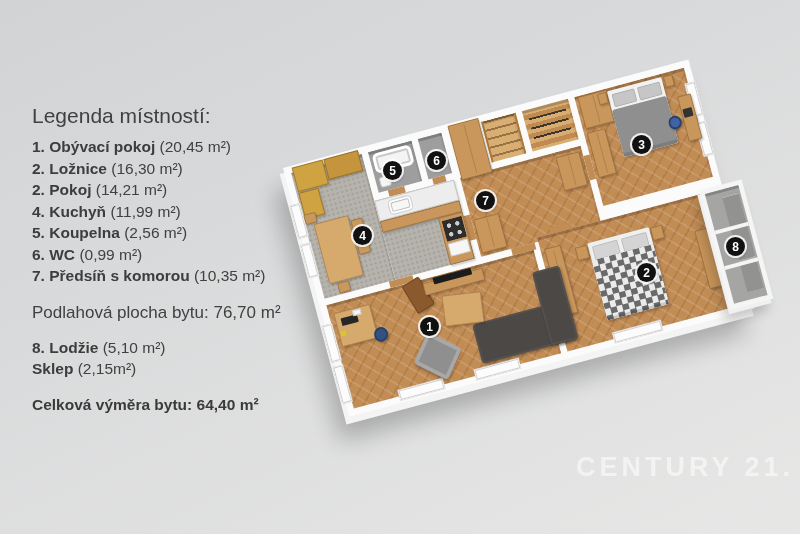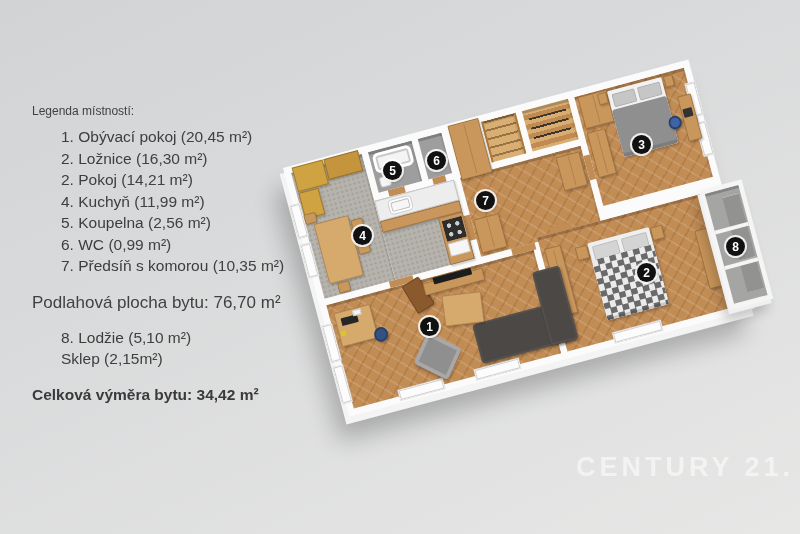--- a/index.html
+++ b/index.html
@@ -5,23 +5,23 @@
   html,body{margin:0;padding:0;}
   .stage{
     position:relative;width:800px;height:534px;overflow:hidden;
     background:linear-gradient(155deg,#d2d3d4 0%,#d9dadb 38%,#e7e7e6 100%);
     font-family:"Liberation Sans",sans-serif;color:#414141;
   }
   
   .legend{position:absolute;left:32px;top:104px;width:276px;}
   .chip{display:inline-block;font-size:19px;font-weight:700;color:#3a3a3a;
         background:rgba(255,255,255,0.42);padding:3px 11px 4px;margin-bottom:13px;letter-spacing:1px;}
-  .heading{font-size:12px;margin-bottom:8px;}
+  .heading{font-size:21px;margin-bottom:8px;}
   .line{font-size:15.5px;line-height:21.5px;white-space:nowrap;}
-  .line b{font-weight:400;color:#3d3d3d;margin-left:29px;}
+  .line b{font-weight:700;color:#3d3d3d;}
   .mid{margin-top:15px;font-size:17px;line-height:21px;}
   .extras{margin-top:14px;}
   .total{margin-top:16px;font-size:15.5px;font-weight:700;color:#3a3a3a;}
   
   .bld{
     position:absolute;left:283px;top:168px;width:448px;height:265px;
     background:#fbfbfb;transform-origin:0 0;
     transform:matrix(0.905,-0.242,0.25,0.939,0,0);
     box-shadow:-4px 6px 0 1px #f4f4f4,-16px 22px 24px rgba(0,0,0,0.24);
   }
@@ -89,21 +89,21 @@
     <div class="line"><b>2. Pokoj</b> <span>(14,21 m²)</span></div>
     <div class="line"><b>4. Kuchyň</b> <span>(11,99 m²)</span></div>
     <div class="line"><b>5. Koupelna</b> <span>(2,56 m²)</span></div>
     <div class="line"><b>6. WC</b> <span>(0,99 m²)</span></div>
     <div class="line"><b>7. Předsíň s komorou</b> <span>(10,35 m²)</span></div>
     <div class="mid">Podlahová plocha bytu: 76,70 m²</div>
     <div class="extras">
       <div class="line"><b>8. Lodžie</b> <span>(5,10 m²)</span></div>
       <div class="line"><b>Sklep</b> <span>(2,15m²)</span></div>
     </div>
-    <div class="total">Celková výměra bytu: 34,42 m²</div>
+    <div class="total">Celková výměra bytu: 64,40 m²</div>
   </div>
 
   <div class="bld">
 
     <div class="room carpet" style="left:7px;top:7px;width:78px;height:134px;"></div>
     <div class="room carpet" style="left:85px;top:57px;width:88px;height:84px;"></div>
     <div class="room grayfloor" style="left:92px;top:7px;width:48px;height:43px;"></div>
     <div class="room grayfloor" style="left:147px;top:7px;width:26px;height:43px;"></div>
     <div class="room shelves" style="left:217px;top:7px;width:38px;height:43px;"></div>
     <div class="room stair" style="left:262px;top:7px;width:51px;height:43px;"></div>

